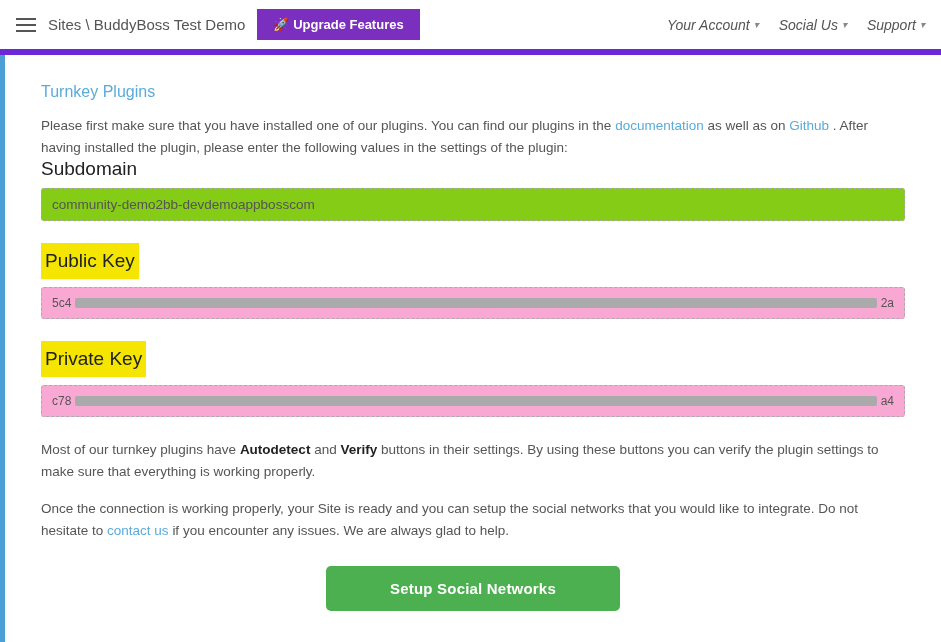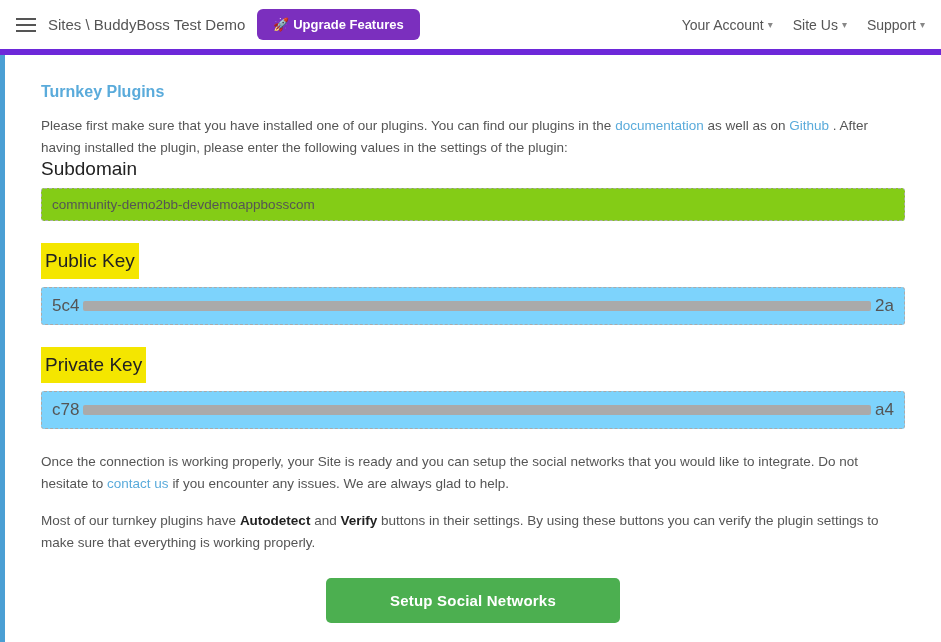--- a/index.html
+++ b/index.html
@@ -34,21 +34,21 @@
       background: #555;
     }
     .breadcrumb {
       font-size: 15px;
       color: #555;
     }
     .upgrade-btn {
       background: #7b2fbe;
       color: #fff;
       border: none;
-      border-radius: 6px;
+      border-radius: 0;
       padding: 8px 16px;
       font-size: 13px;
       font-weight: 600;
       cursor: pointer;
       display: flex;
       align-items: center;
       gap: 6px;
       white-space: nowrap;
     }
     .header-right {
@@ -57,20 +57,21 @@
       gap: 20px;
     }
     .header-nav-item {
       font-size: 14px;
       color: #555;
       cursor: pointer;
       display: flex;
       align-items: center;
       gap: 4px;
       white-space: nowrap;
+      font-style: italic;
     }
     .header-nav-item .caret {
       font-size: 10px;
       color: #888;
     }
 
     
     .main-layout {
       display: flex;
       min-height: calc(642px - 55px);
@@ -83,21 +84,21 @@
     .content-area {
       flex: 1;
       background: #fff;
       padding: 28px 36px 36px 36px;
     }
 
     
     .section-title {
       color: #5aabdb;
       font-size: 16px;
-      font-weight: 700;
+      font-weight: 400;
       margin-bottom: 14px;
     }
     .intro-text {
       color: #555;
       line-height: 1.6;
       font-size: 13.5px;
     }
     .intro-text a {
       color: #5aabdb;
       text-decoration: none;
@@ -124,23 +125,23 @@
       margin-bottom: 22px;
       outline: none;
     }
     .redacted-input {
       display: flex;
       align-items: center;
       border: 1px dashed #aaa;
       border-radius: 3px;
       padding: 8px 10px;
       margin-bottom: 22px;
-      background: #7dd3fc;
-      color: #555;
-      font-size: 17px;
+      background: #f9a8d4;
+      color: #555;
+      font-size: 12px;
     }
     .redacted-bar {
       display: inline-block;
       background: #aaa;
       height: 10px;
       flex: 1;
       margin: 0 4px;
       border-radius: 2px;
     }
 
@@ -186,21 +187,21 @@
     </div>
     <span class="breadcrumb">Sites \ BuddyBoss Test Demo</span>
     <button class="upgrade-btn">🚀 Upgrade Features</button>
   </div>
   <div class="header-right">
     <div class="header-nav-item">
       <span>Your Account</span>
       <span class="caret">▾</span>
     </div>
     <div class="header-nav-item">
-      <span>Site Us</span>
+      <span>Social Us</span>
       <span class="caret">▾</span>
     </div>
     <div class="header-nav-item">
       <span>Support</span>
       <span class="caret">▾</span>
     </div>
   </div>
 </div>
 
 <div class="main-layout">
@@ -228,31 +229,31 @@
     </div>
 
     <div class="field-label highlight">Private Key</div>
     <div class="redacted-input">
       <span>c78</span>
       <span class="redacted-bar"></span>
       <span>a4</span>
     </div>
 
     <p class="bottom-text">
-      <span>Once the connection is working properly, your Site is ready and you can setup the social networks that you would like to integrate. Do not hesitate to</span>
-      <a>contact us</a>
-      <span>if you encounter any issues. We are always glad to help.</span>
-    </p>
-
-    <p class="bottom-text">
       <span>Most of our turnkey plugins have</span>
       <strong>Autodetect</strong>
       <span>and</span>
       <strong>Verify</strong>
       <span>buttons in their settings. By using these buttons you can verify the plugin settings to make sure that everything is working properly.</span>
     </p>
 
+    <p class="bottom-text">
+      <span>Once the connection is working properly, your Site is ready and you can setup the social networks that you would like to integrate. Do not hesitate to</span>
+      <a>contact us</a>
+      <span>if you encounter any issues. We are always glad to help.</span>
+    </p>
+
     <div class="setup-btn-wrap">
       <button class="setup-btn">Setup Social Networks</button>
     </div>
 
   </div>
 </div>
 
 </body></html>

